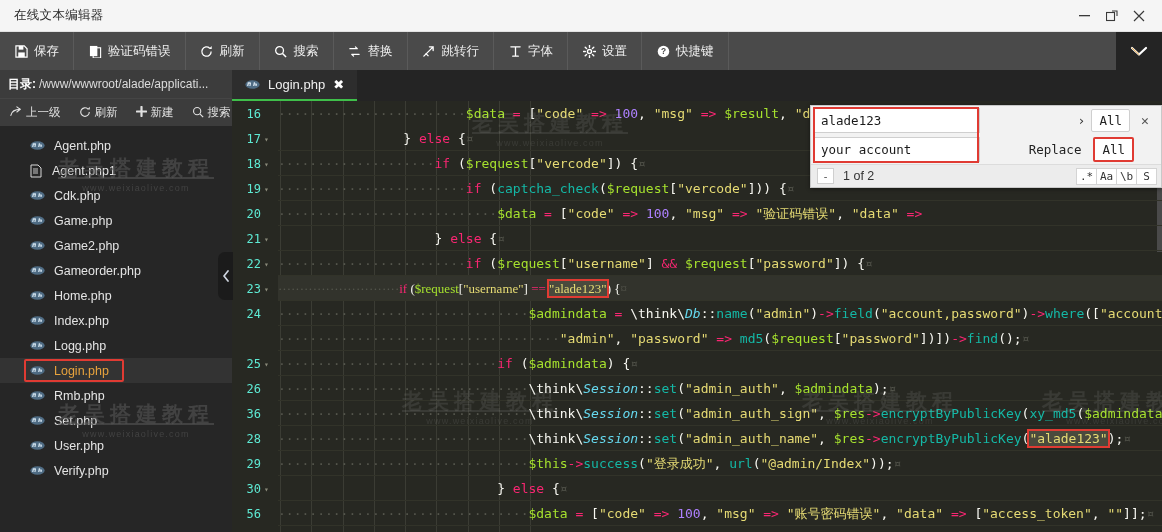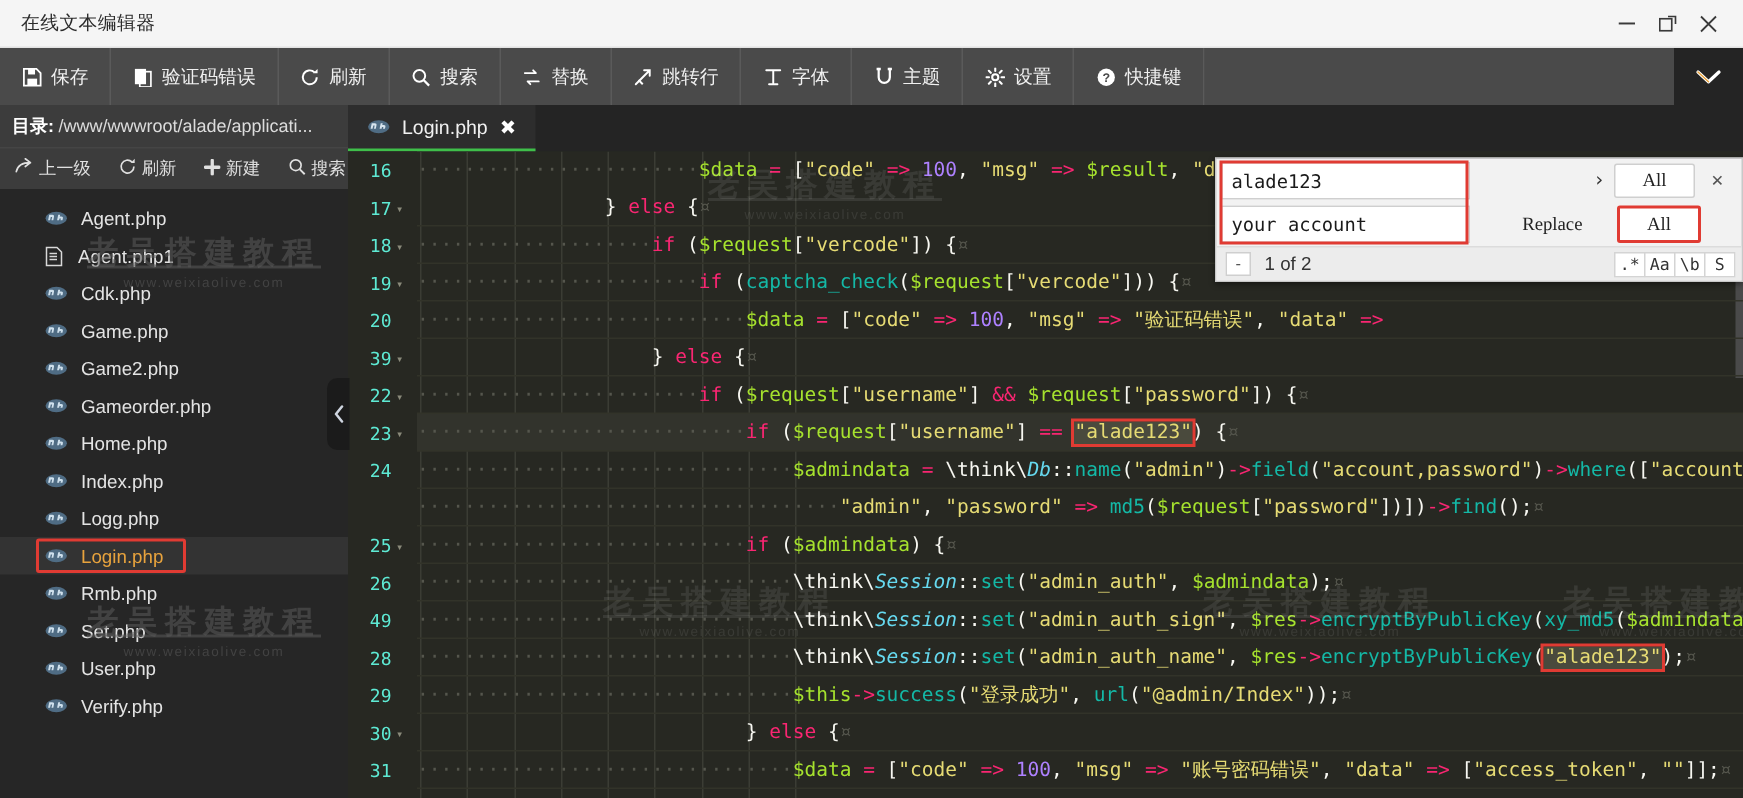--- a/index.html
+++ b/index.html
@@ -102,21 +102,21 @@
   .fold {
     position: absolute; right: 5px; width: 9px; font-size: 8px; color: #8a8a7a;
     font-family: "DejaVu Sans Mono", monospace;
   }
   .code-lines { position: absolute; left: 46px; top: 0; right: 0; bottom: 0; overflow: hidden; }
   .cline {
     position: absolute; left: 0; right: 0; height: 25px; line-height: 25px;
     font-family: "DejaVu Sans Mono", monospace; font-size: 13px;
     white-space: pre; color: #f8f8f2;
   }
-  .cline.hl { background: #32332c; }
+  .cline.hl { background: #32332c; font-family: Liberation Serif, serif; }
   .indent-guide {
     position: absolute; top: 0; bottom: 0; width: 1px; background: #3b3c34;
   }
   .row-rule { position: absolute; left: 46px; right: 0; height: 1px; background: #323329; }
 
   
   .t-var  { color: #a6e22e; }
   .t-str  { color: #e6db74; }
   .t-num  { color: #ae81ff; }
   .t-op   { color: #f92672; }
@@ -144,22 +144,22 @@
     display: flex; align-items: center; padding: 0 6px;
     font-size: 12.5px; color: #1a1a1a;
   }
   .fd-inputs-wrap { position: relative; }
   .fd-redbox {
     position: absolute; left: 2px; top: 1px; width: 166px; height: 56px;
     border: 2px solid #e03b33; pointer-events: none; z-index: 3;
   }
   .fd-btns { display: flex; align-items: center; gap: 4px; padding: 0 5px 0 2px; }
   .fd-btn {
-    font-size: 12.5px; color: #222; padding: 3px 18px;
-    border: 1px solid transparent; background: transparent; border-radius: 2px; font-family: Liberation Serif, serif;
+    font-size: 12.5px; color: #222; padding: 3px 7px;
+    border: 1px solid transparent; background: transparent; border-radius: 2px;
   }
   .fd-btn.boxed { border: 1px solid #cfcfcf; background: #fff; }
   .fd-btn.redboxed { border: 2px solid #e03b33; background: #fff; }
   .fd-close { width: 22px; display: flex; align-items: center; justify-content: center;
     font-size: 13px; color: #555; }
   .fd-arrow { font-size: 13px; color: #333; padding: 0 2px; }
   .fd-count { display: flex; align-items: center; gap: 9px; padding-left: 6px;
     font-size: 12.5px; color: #333; font-family: "Liberation Sans", sans-serif; }
   .fd-minus {
     border: 1px solid #cfcfcf; background: #fff; width: 17px; height: 16px;
@@ -271,30 +271,20 @@
       <span class="tb-ic">
         <svg width="13" height="13" viewBox="0 0 14 14">
             <path d="M2 2h10M7 2v9M4 12h6" stroke="#fff" stroke-width="1.4" fill="none" stroke-linecap="round"></path>
           </svg>
       </span>
       <span>字体</span>
     </div>
     <div class="tb-item">
       <span class="tb-ic">
         <svg width="13" height="13" viewBox="0 0 14 14">
-            <path d="M3 1v6a4 4 0 0 0 8 0V1" fill="none" stroke="#fff" stroke-width="1.6" stroke-linecap="round"></path>
-            <rect x="1.5" y="0" width="3" height="2" fill="#fff"></rect>
-            <rect x="9.5" y="0" width="3" height="2" fill="#fff"></rect>
-          </svg>
-      </span>
-      <span>主题</span>
-    </div>
-    <div class="tb-item">
-      <span class="tb-ic">
-        <svg width="13" height="13" viewBox="0 0 14 14">
             <circle cx="7" cy="7" r="2.2" fill="none" stroke="#fff" stroke-width="1.5"></circle>
             <path d="M7 0.5v2M7 11.5v2M0.5 7h2M11.5 7h2M2.4 2.4l1.4 1.4M10.2 10.2l1.4 1.4M11.6 2.4l-1.4 1.4M3.8 10.2l-1.4 1.4" stroke="#fff" stroke-width="1.5" stroke-linecap="round"></path>
           </svg>
       </span>
       <span>设置</span>
     </div>
     <div class="tb-item">
       <span class="tb-ic">
         <svg width="13" height="13" viewBox="0 0 14 14">
             <circle cx="7" cy="7" r="6.2" fill="#fff"></circle>
@@ -519,36 +509,36 @@
       <div class="code-area">
         <div class="gutter" id="gutter">
             <div class="ln" style="top: 6px;">16</div>
             <div class="ln" style="top: 31px;">17</div>
             <div class="fold" style="top: 34px;">▾</div>
             <div class="ln" style="top: 56px;">18</div>
             <div class="fold" style="top: 59px;">▾</div>
             <div class="ln" style="top: 81px;">19</div>
             <div class="fold" style="top: 84px;">▾</div>
             <div class="ln" style="top: 106px;">20</div>
-            <div class="ln" style="top: 131px;">39</div>
+            <div class="ln" style="top: 131px;">21</div>
             <div class="fold" style="top: 134px;">▾</div>
             <div class="ln" style="top: 156px;">22</div>
             <div class="fold" style="top: 159px;">▾</div>
             <div class="ln" style="top: 181px;">23</div>
             <div class="fold" style="top: 184px;">▾</div>
             <div class="ln" style="top: 206px;">24</div>
             <div class="ln" style="top: 256px;">25</div>
             <div class="fold" style="top: 259px;">▾</div>
             <div class="ln" style="top: 281px;">26</div>
-            <div class="ln" style="top: 306px;">49</div>
+            <div class="ln" style="top: 306px;">36</div>
             <div class="ln" style="top: 331px;">28</div>
             <div class="ln" style="top: 356px;">29</div>
             <div class="ln" style="top: 381px;">30</div>
             <div class="fold" style="top: 384px;">▾</div>
-            <div class="ln" style="top: 406px;">31</div>
+            <div class="ln" style="top: 406px;">56</div>
           </div>
         <div class="code-lines" id="codelines">
             <div class="indent-guide" style="left: 2px;"></div>
             <div class="indent-guide" style="left: 33.28px;"></div>
             <div class="indent-guide" style="left: 64.56px;"></div>
             <div class="indent-guide" style="left: 95.84px;"></div>
             <div class="indent-guide" style="left: 127.12px;"></div>
             <div class="indent-guide" style="left: 158.4px;"></div>
             <div class="indent-guide" style="left: 189.68px;"></div>
             <div class="indent-guide" style="left: 220.96px;"></div>

